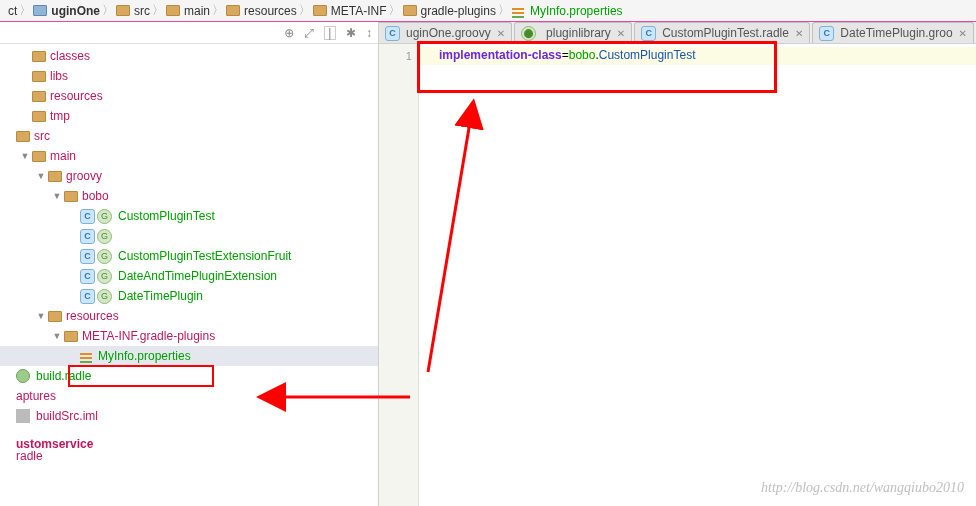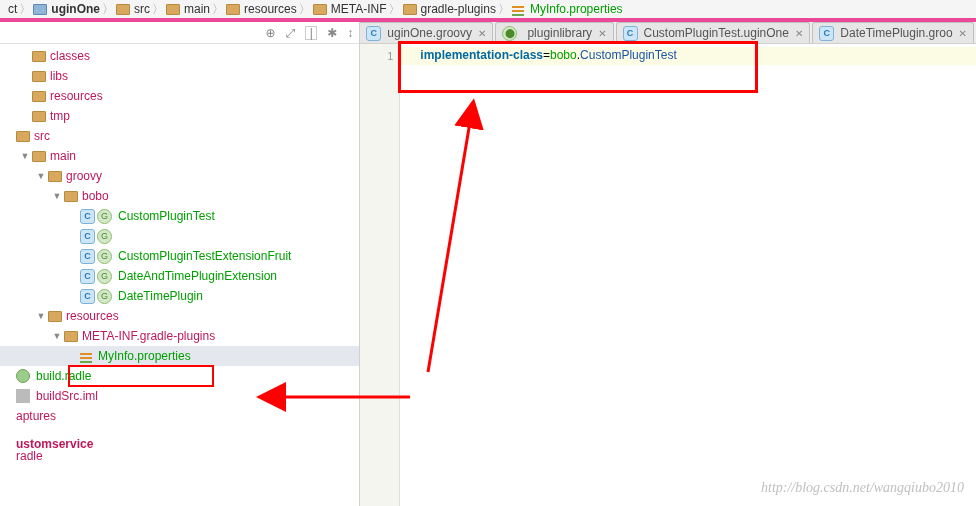--- a/index.html
+++ b/index.html
@@ -1,19 +1,19 @@
 <!DOCTYPE html>
 <html><head>
 <meta charset="utf-8">
 <style>
 * { margin: 0; padding: 0; box-sizing: border-box; font-family: "Segoe UI", Arial, sans-serif; font-size: 12px; }
 body { background: #fff; width: 976px; height: 506px; overflow: hidden; position: relative; }
 
 
-.breadcrumb { display: flex; align-items: center; height: 22px; border-bottom: 4px solid #ec4899; background: #f5f5f5; padding: 0 4px; white-space: nowrap; }
+.breadcrumb { display: flex; align-items: center; height: 22px; border-bottom: 1px solid #ec4899; background: #f5f5f5; padding: 0 4px; white-space: nowrap; }
 .breadcrumb .crumb { display: flex; align-items: center; padding: 0 4px; color: #333; cursor: pointer; }
 .breadcrumb .chev { color: #999; margin: 0 -2px; }
 .breadcrumb .crumb.last { color: #00a000; }
 .ficon { display: inline-block; width: 14px; height: 11px; background: #d7a85d; border: 1px solid #b88a3e; border-radius: 1px; margin-right: 4px; position: relative; }
 .ficon.mod { background: #8fb5d7; border-color: #5a89b5; }
 
 .split { display: flex; height: calc(100% - 22px); }
 .left { width: 390px; border-right: 1px solid #d0d0d0; display: flex; flex-direction: column; }
 .right { flex: 1; position: relative; }
 
@@ -40,21 +40,21 @@
 
 
 .tabs { display:flex; height:22px; background:#eceef0; border-bottom:1px solid #d0d0d0; align-items:flex-end; overflow:hidden; }
 .tab { display:flex; align-items:center; height:21px; padding:0 6px; border:1px solid #c0c0c0; border-bottom:none; border-radius:3px 3px 0 0; background:#e6e6e6; margin-right:2px; gap:4px; color:#555; white-space:nowrap;}
 .tab .close { color:#888; font-size:10px; cursor:pointer; margin-left:2px;}
 .tab.partial{ border-left:none; border-radius:0 3px 0 0;}
 .editor { position:relative; height:calc(100% - 22px); background:#fff;}
 .gutter { position:absolute; left:0; top:0; bottom:0; width:40px; background:#f5f5f0; border-right:1px solid #e0e0e0;}
 .gutter .ln { text-align:right; padding-right:6px; color:#999; font-size:11px; line-height:18px; padding-top:3px;}
 .codeline { position:absolute; left:60px; top:4px; font-family:"Consolas","Courier New",monospace; font-size:13px;}
-.codeline .key{ font-weight:bold; color:#0369a1;}
+.codeline .key{ font-weight:bold; color:#6d28d9;}
 .codeline .pkg{ color:#00a000;}
 .codeline .cls{ color:#1a55a8;}
 .linehl { position:absolute; left:40px; right:0; top:3px; height:18px; background:#fcfbe4;}
 .redbox-editor { position:absolute; border:3px solid #ff0000; }
 
 
 .svg-overlay { position:absolute; left:0; top:22px; width:976px; height:484px; pointer-events:none; }
 
 .watermark { position:absolute; bottom:10px; right:12px; color:#c0c0c0; font-size:14px; font-style:italic; font-family:"Times New Roman",serif;}
 
@@ -213,28 +213,28 @@
         </div>
         <div class="trow">
           <span class="ind i0"></span>
           <span class="arr blank">▼</span>
           <span class="gradicon"></span>
           <span class="lbl gr">build.radle</span>
         </div>
         <div class="trow">
           <span class="ind i0"></span>
           <span class="arr blank">▼</span>
+          <span></span>
+          <span class="lbl">aptures</span>
+        </div>
+        <div class="trow">
+          <span class="ind i0"></span>
+          <span class="arr blank">▼</span>
           <span class="mlicon"></span>
           <span class="lbl">buildSrc.iml</span>
-        </div>
-        <div class="trow">
-          <span class="ind i0"></span>
-          <span class="arr blank">▼</span>
-          <span></span>
-          <span class="lbl">aptures</span>
         </div>
         <div class="trow">
           <span class="ind i0"></span>
           <span class="arr blank">▼</span>
           <span></span>
           <span class="lbl bold">ustomservice</span>
         </div>
         <div class="trow">
           <span class="ind i0"></span>
           <span class="arr blank">▼</span>
@@ -251,21 +251,21 @@
           <span>uginOne.groovy</span>
           <span class="close">✕</span>
         </div>
         <div class="tab">
           <span class="gicon" style="color: rgb(74, 138, 43);">⬤</span>
           <span>pluginlibrary</span>
           <span class="close">✕</span>
         </div>
         <div class="tab">
           <span class="cicon">C</span>
-          <span>CustomPluginTest.uginOne</span>
+          <span>CustomPluginTest.radle</span>
           <span class="close">✕</span>
         </div>
         <div class="tab">
           <span class="cicon">C</span>
           <span>DateTimePlugin.groo</span>
           <span class="close">✕</span>
         </div>
       </div>
     <div class="editor">
       <div class="gutter">

